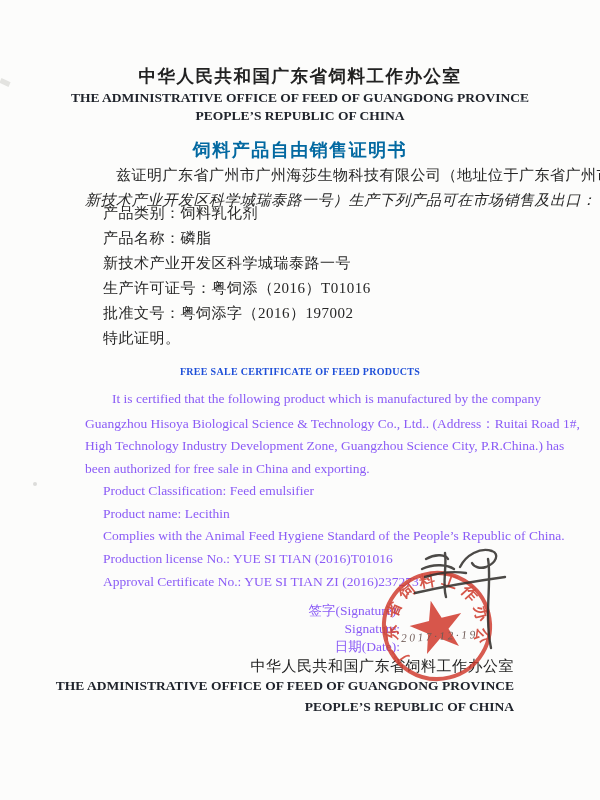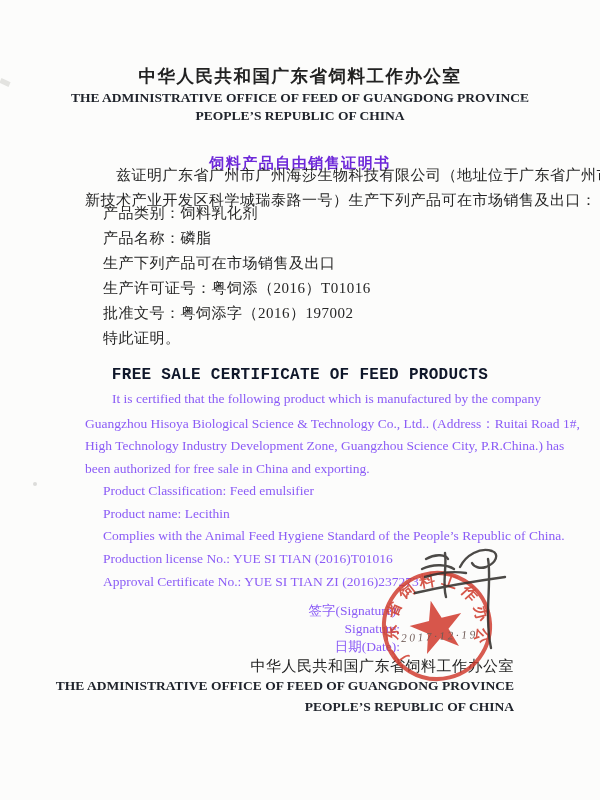--- a/index.html
+++ b/index.html
@@ -8,25 +8,25 @@
     background:#fcfcfb;
     font-family:"Liberation Serif","DejaVu Serif",serif;
     color:#262626;
   }
   .line{position:absolute;white-space:nowrap;}
   .center{left:0;width:600px;text-align:center;}
   .cn{font-family:"Liberation Serif","DejaVu Serif",serif;}
   .hdr-cn{top:64px;font-size:17.5px;font-weight:bold;letter-spacing:1.5px;color:#222;}
   .hdr-en1{top:90px;font-size:13.5px;font-weight:bold;color:#20242c;}
   .hdr-en2{top:108px;font-size:13.5px;font-weight:bold;color:#20242c;}
-  .doc-title-cn{top:154px;font-size:15px;font-weight:bold;letter-spacing:1.5px;color:#6d28d9;}
+  .doc-title-cn{top:138px;font-size:18px;font-weight:bold;letter-spacing:1.5px;color:#0369a1;}
   .intro1{left:116px;top:166px;font-size:15px;letter-spacing:.5px;}
-  .intro2{left:85px;top:191px;font-size:15px;letter-spacing:.5px;}
+  .intro2{left:85px;top:191px;font-size:15px;letter-spacing:.5px;font-style:italic;}
   .cnrow{left:103px;font-size:15px;letter-spacing:.5px;}
-  .en-title{top:366px;font-size:16px;font-weight:bold;letter-spacing:.3px;color:#0f172a;font-family:Liberation Mono, monospace;}
+  .en-title{top:366px;font-size:10px;font-weight:bold;letter-spacing:.3px;color:#1d4ed8;}
   .enrow{font-size:13.5px;color:#8b5cf6;}
   .sig{right:200px;text-align:right;font-size:13.5px;color:#8b5cf6;}
   .foot{right:86px;text-align:right;}
   .foot-cn{top:657px;font-size:15px;letter-spacing:.5px;color:#242424;}
   .foot-en{font-size:13.5px;font-weight:bold;color:#20242c;}
   .stamp{position:absolute;left:372px;top:561px;width:130px;height:130px;transform:rotate(-14deg);opacity:.9;}
   .sign-svg{position:absolute;left:396px;top:543px;width:125px;height:108px;}
   .hand-date{
     position:absolute;left:401px;top:630px;font-size:11.5px;letter-spacing:2.5px;
     color:#6e5a55;transform:rotate(-3deg);font-style:italic;opacity:.95;
@@ -45,21 +45,21 @@
   <div class="line center hdr-en1">THE ADMINISTRATIVE OFFICE OF FEED OF GUANGDONG PROVINCE</div>
   <div class="line center hdr-en2">PEOPLE’S REPUBLIC OF CHINA</div>
 
   <div class="line center cn doc-title-cn">饲料产品自由销售证明书</div>
 
   <div class="line cn intro1">兹证明广东省广州市广州海莎生物科技有限公司（地址位于广东省广州市高</div>
   <div class="line cn intro2">新技术产业开发区科学城瑞泰路一号）生产下列产品可在市场销售及出口：</div>
 
   <div class="line cn cnrow" style="top:204px">产品类别：饲料乳化剂</div>
   <div class="line cn cnrow" style="top:229px">产品名称：磷脂</div>
-  <div class="line cn cnrow" style="top:254px">生产下列产品可在市场销售及出口</div>
+  <div class="line cn cnrow" style="top:254px">新技术产业开发区科学城瑞泰路一号</div>
   <div class="line cn cnrow" style="top:279px">生产许可证号：粤饲添（2016）T01016</div>
   <div class="line cn cnrow" style="top:304px">批准文号：粤饲添字（2016）197002</div>
   <div class="line cn cnrow" style="top:329px">特此证明。</div>
 
   <div class="line center en-title">FREE SALE CERTIFICATE OF FEED PRODUCTS</div>
 
   <div class="line enrow" style="left:112px;top:391px">It is certified that the following product which is manufactured by the company</div>
   <div class="line enrow" style="left:85px;top:415px">Guangzhou Hisoya Biological Science &amp; Technology Co., Ltd.. (Address：Ruitai Road 1#,</div>
   <div class="line enrow" style="left:85px;top:438px">High Technology Industry Development Zone, Guangzhou Science City, P.R.China.) has</div>
   <div class="line enrow" style="left:85px;top:461px">been authorized for free sale in China and exporting.</div>

